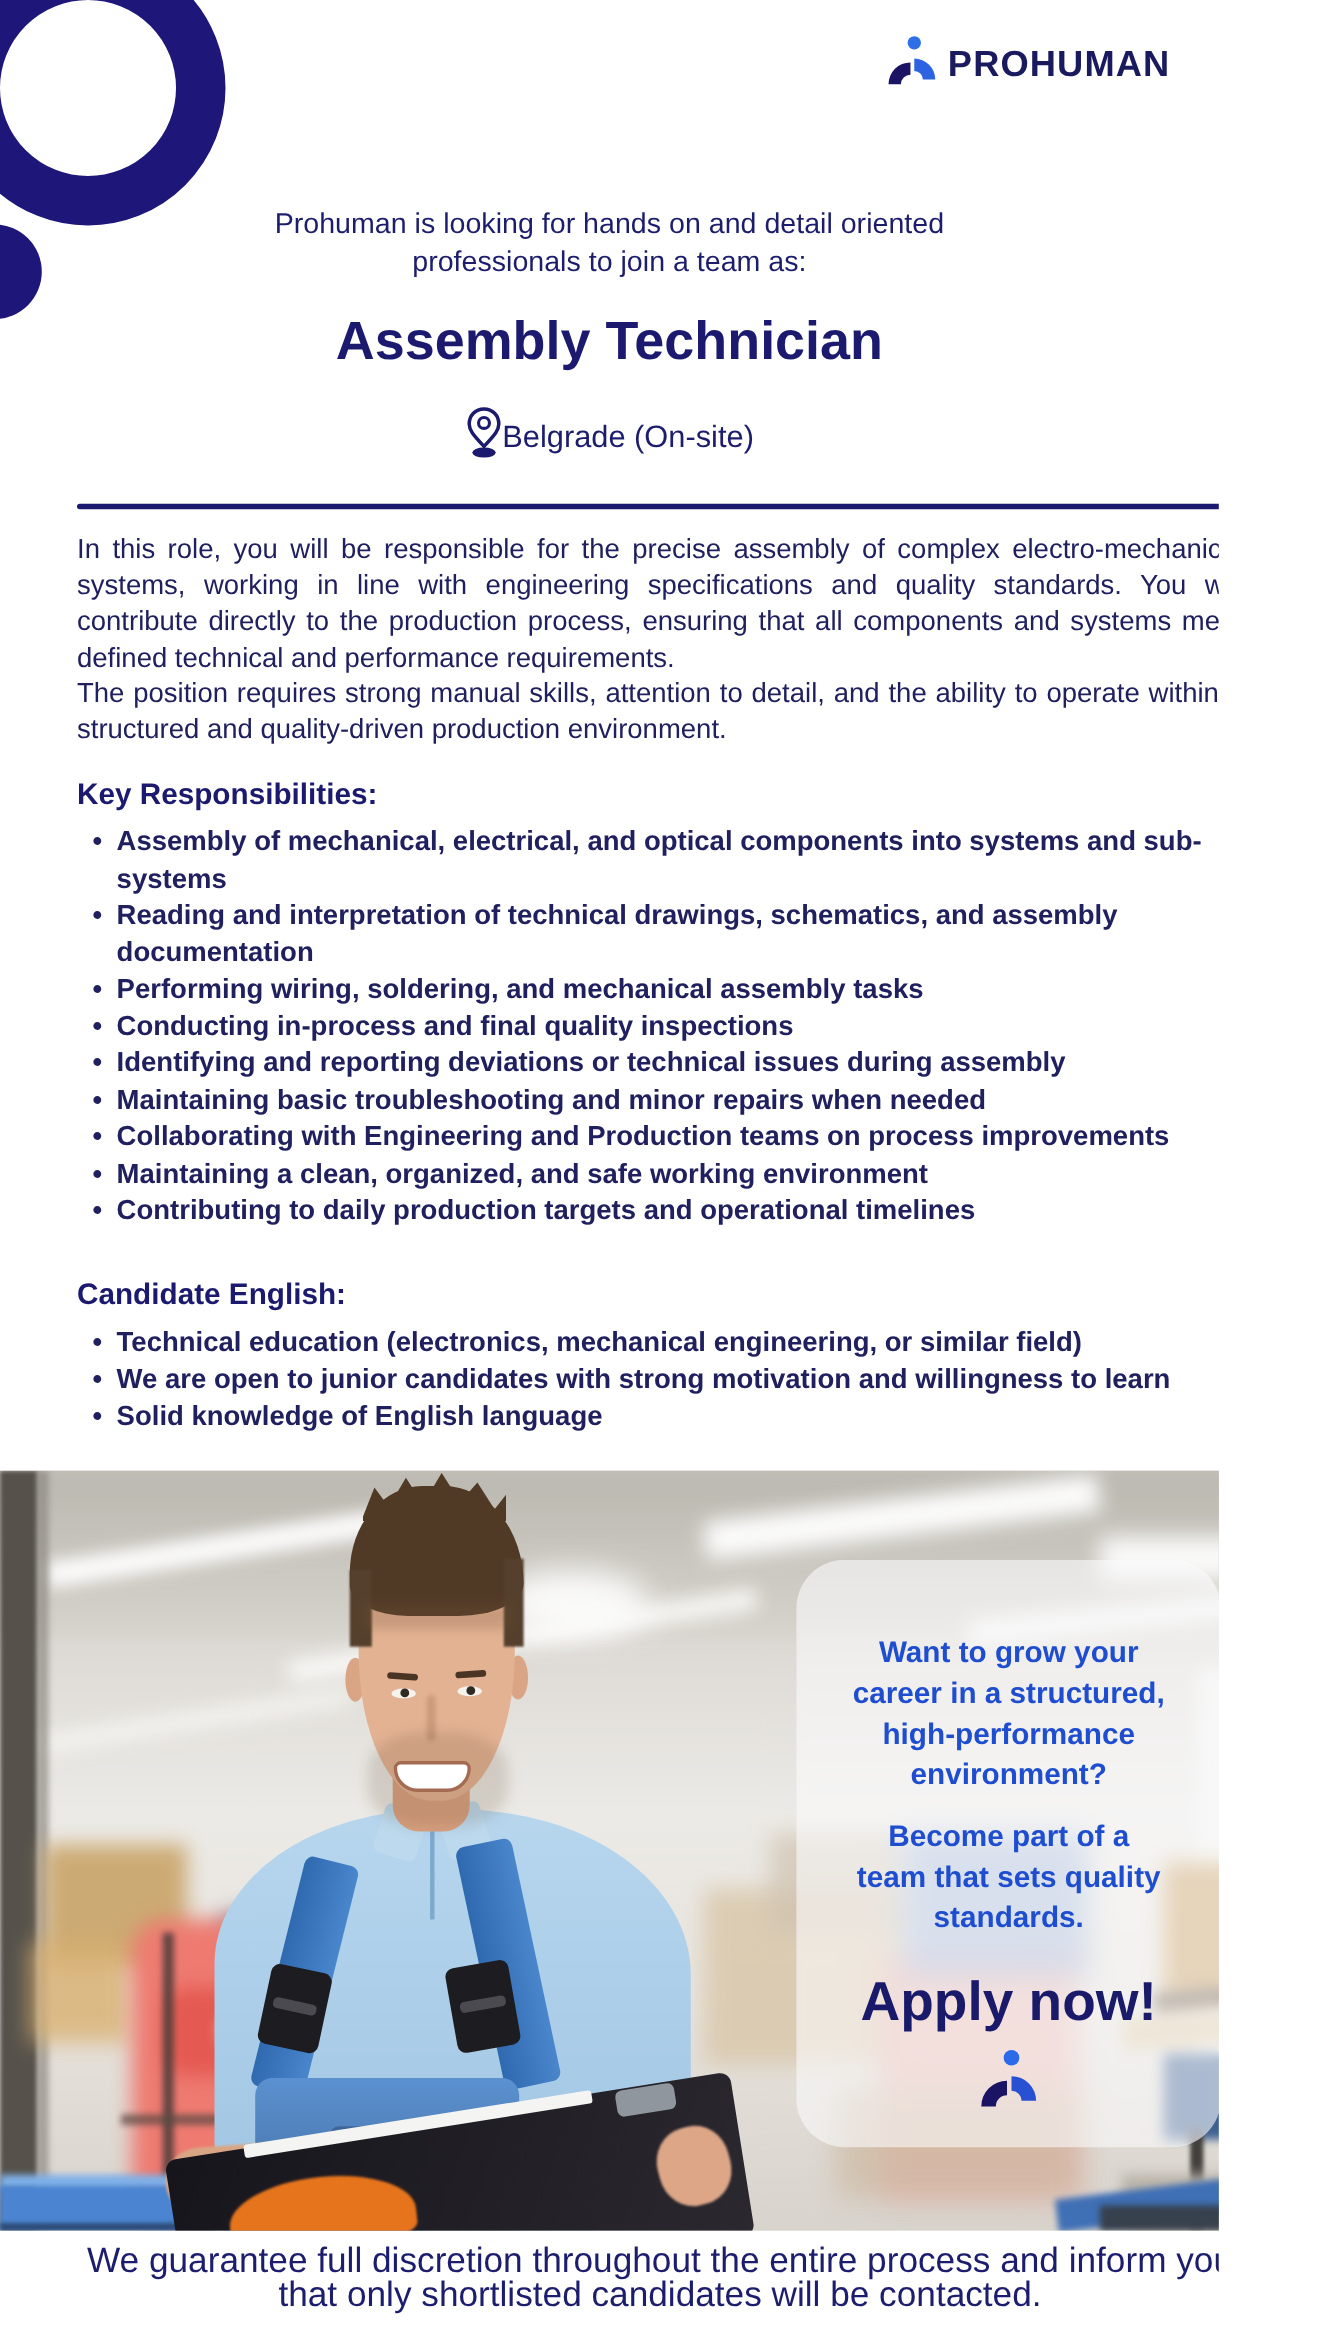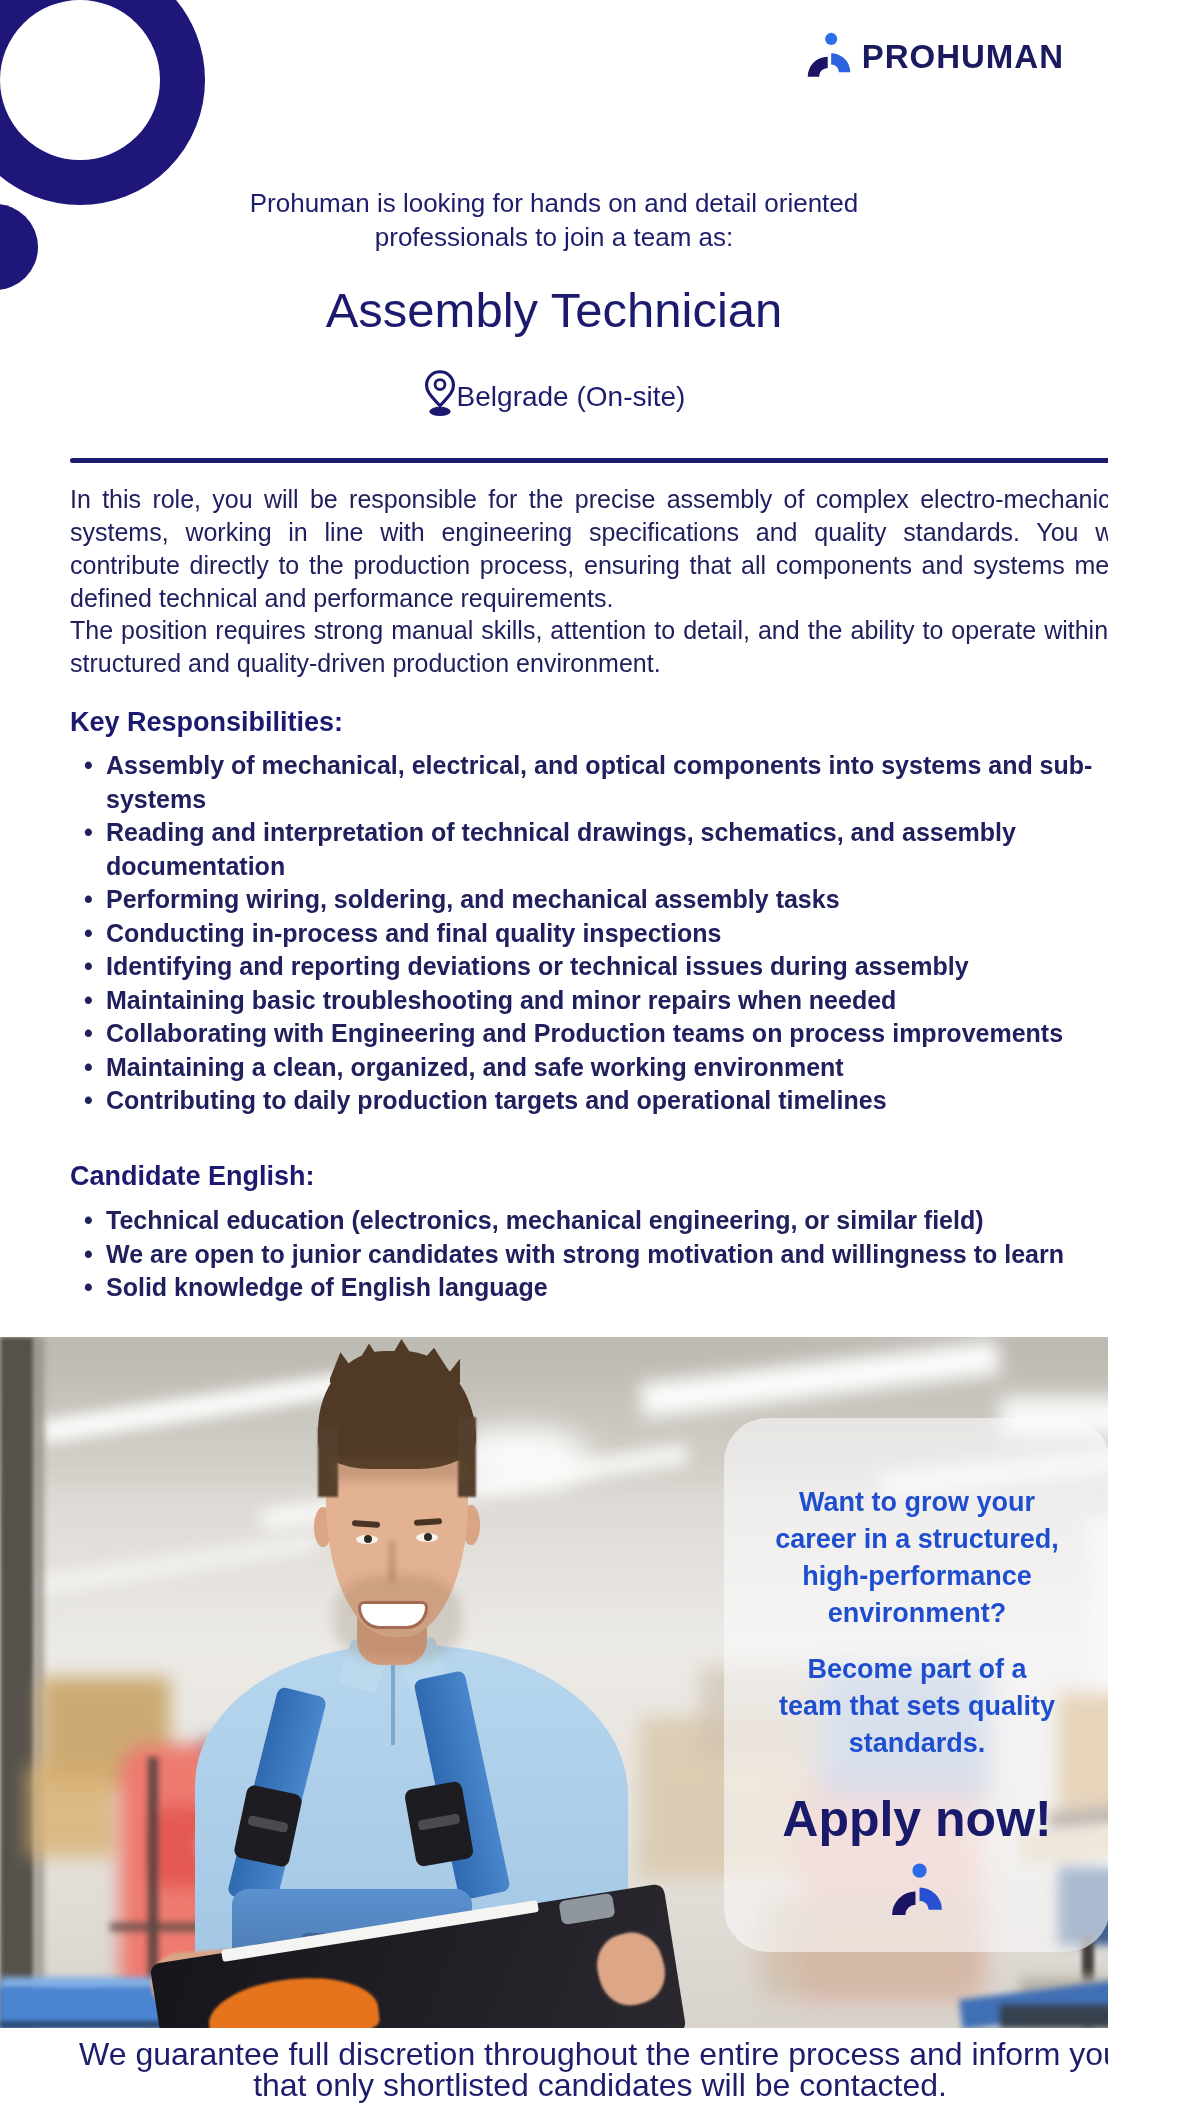--- a/index.html
+++ b/index.html
@@ -7,21 +7,21 @@
         font-family:"Liberation Sans",sans-serif;color:#1b1a6e;}
   
   .decor-ring{position:absolute;left:-45px;top:-45px;width:250px;height:250px;box-sizing:border-box;
               border:45px solid #1e1678;border-radius:50%;}
   .decor-dot{position:absolute;left:-48px;top:204px;width:86px;height:86px;border-radius:50%;background:#1e1678;}
   
   .logo{position:absolute;top:30px;right:44px;display:flex;align-items:center;gap:10px;}
   .logo-text{font-size:33px;font-weight:800;letter-spacing:1px;color:#1a1a5e;}
   
   .intro{position:absolute;top:186px;left:0;width:100%;text-align:center;font-size:26px;line-height:34px;color:#1d1d6d;}
-  .title{position:absolute;top:282px;left:0;width:100%;text-align:center;font-size:49px;font-weight:400;color:#1b1a6e;}
+  .title{position:absolute;top:282px;left:0;width:100%;text-align:center;font-size:49px;font-weight:700;color:#1b1a6e;}
   .location{position:absolute;top:368px;left:0;width:100%;display:flex;justify-content:center;align-items:center;
             font-size:28px;color:#1d1d6d;}
   .divider{position:absolute;top:458px;left:70px;width:1058px;height:5px;background:#1b1a6e;border-radius:3px;}
   
   .para{position:absolute;left:70px;width:1060px;font-size:25px;line-height:33px;text-align:justify;color:#20205f;}
   .p1{top:483px;} .p2{top:614px;}
   .sec-heading{position:absolute;left:70px;font-size:27px;font-weight:800;color:#1b1a6e;}
   .h-resp{top:707px;} .h-prof{top:1161px;}
   .blist{position:absolute;left:70px;width:1060px;margin:0;padding:0;font-size:25px;line-height:33.5px;color:#20205f;list-style:none;}
   .l-resp{top:749px;} .l-prof{top:1204px;}

